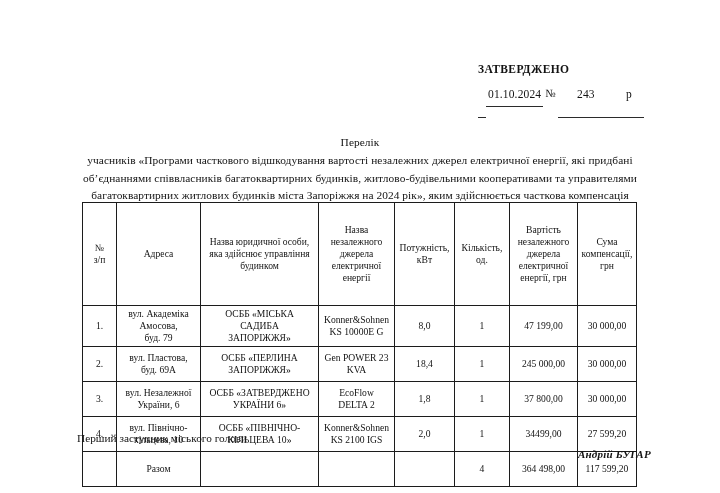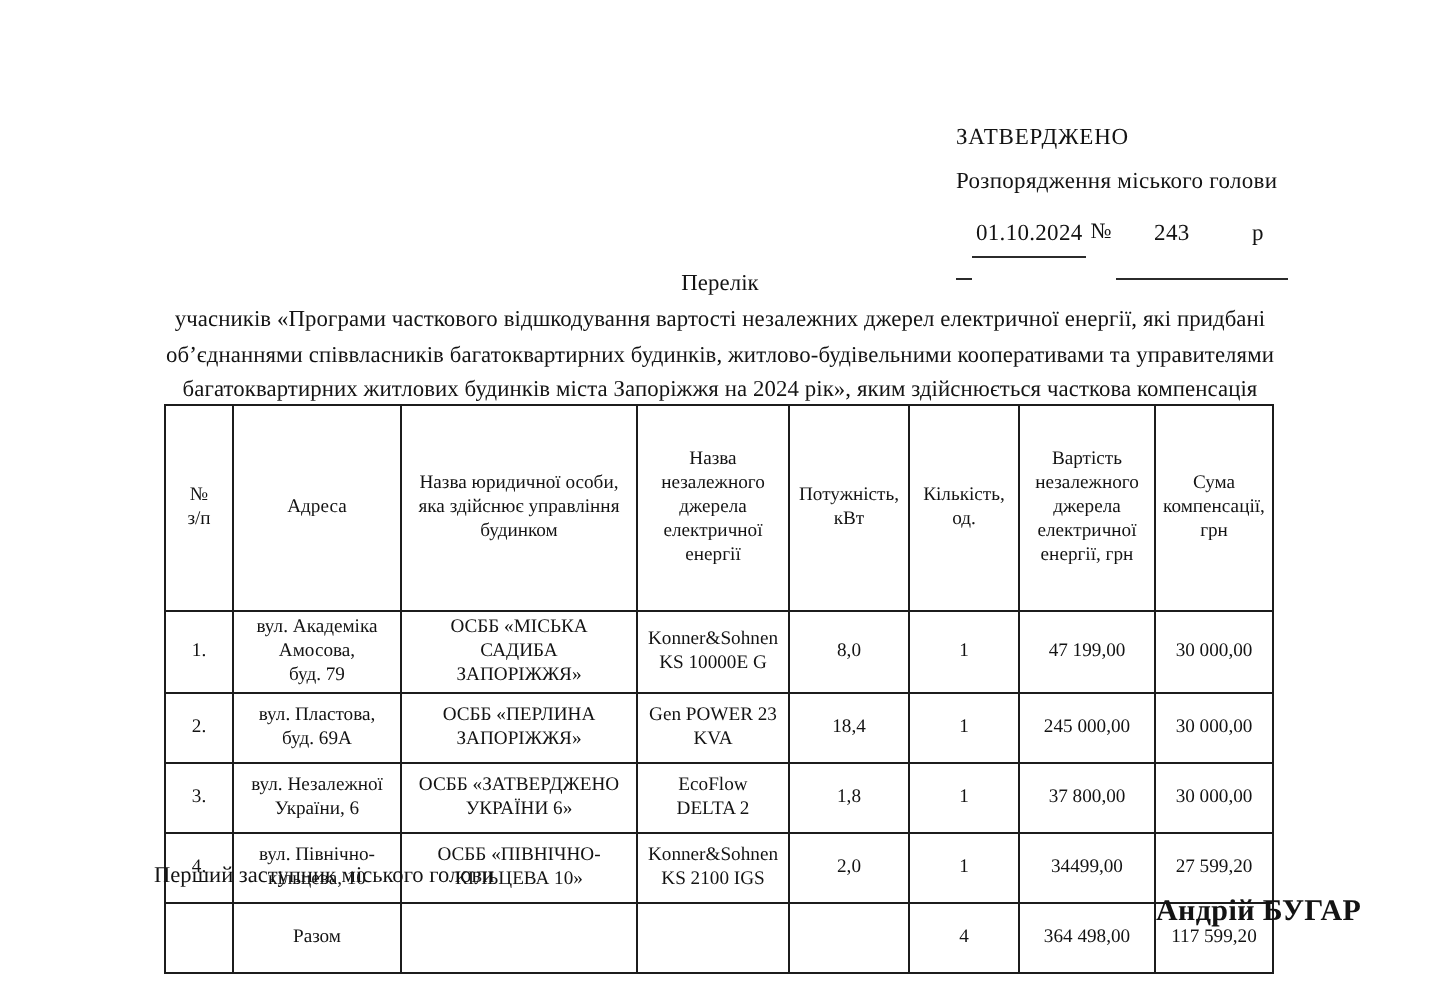--- a/index.html
+++ b/index.html
@@ -28,21 +28,21 @@
   .approval {
     position: absolute;
     top: 58px;
     left: 478px;
     width: 238px;
     font-size: 11.5px;
     line-height: 1.95;
     letter-spacing: 0.15px;
   }
   .approval .app-title {
-    font-weight: 400;
+    font-weight: 700;
     letter-spacing: 0.4px;
   }
   .approval .app-sub {
     white-space: nowrap;
   }
   .approval .app-date-line {
     margin-top: 3px;
     display: flex;
     align-items: flex-start;
     white-space: nowrap;
@@ -133,34 +133,34 @@
     position: absolute;
     top: 430px;
     left: 77px;
     font-size: 11.3px;
     line-height: 1.55;
   }
   .sign-right {
     position: absolute;
     top: 448px;
     left: 578px;
-    font-size: 15px;
+    font-size: 11px;
     font-weight: 700;
     letter-spacing: 0.2px;
     white-space: nowrap;
+    font-style: italic;
   }
 </style>
 </head>
 <body>
 
 <div class="page">
 
   <div class="approval">
     <div class="app-title">ЗАТВЕРДЖЕНО</div>
-    <div class="app-sub">Розпорядження міського голови</div>
     <div class="app-date-line">
       <span class="ul-seg seg-lead">&nbsp;</span>
       <span class="ul-seg seg-date">01.10.2024</span>
       <span class="no-sign">№</span>
       <span class="ul-seg seg-num">243</span>
       <span class="ul-seg seg-tail">р</span>
     </div>
   </div>
 
   <div class="doc-title-wrap">

